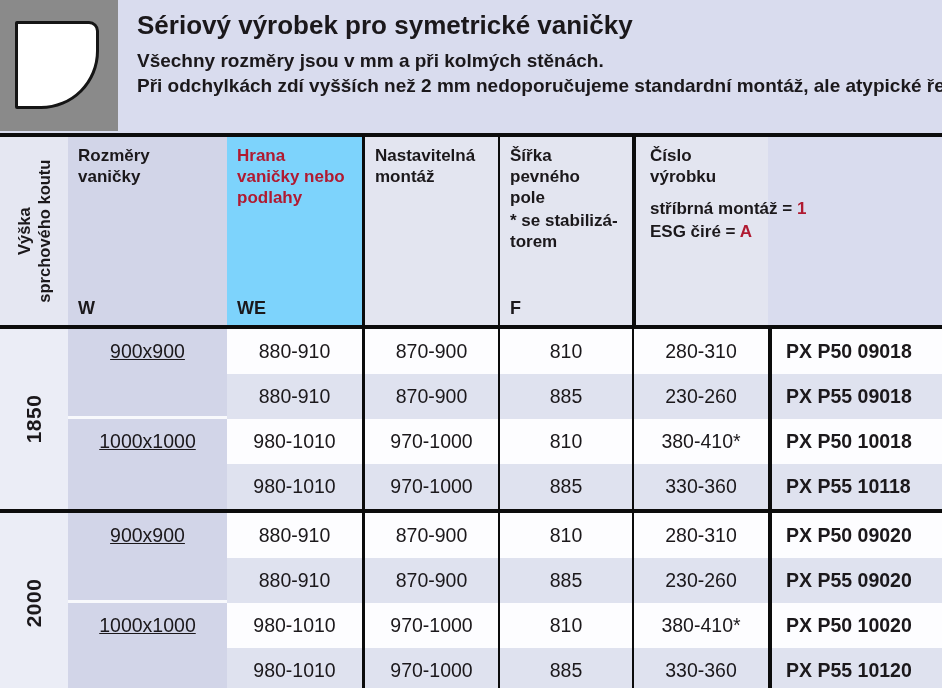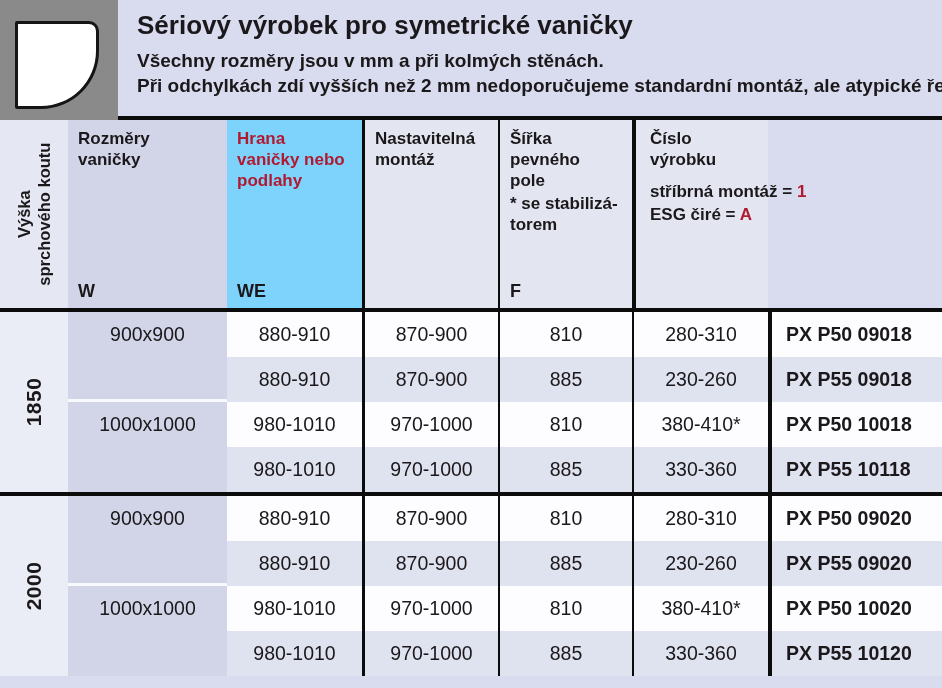--- a/index.html
+++ b/index.html
@@ -2,21 +2,21 @@
 <html><head>
 <meta charset="utf-8">
 <style>
   html,body { margin:0; padding:0; }
   body {
     width:942px; height:688px; overflow:hidden; position:relative;
     background:#d9dcee; font-family:"Liberation Sans", sans-serif;
     color:#1b181b;
   }
   
-  .header-band { position:relative; width:942px; height:116px; background:#d9dcee; }
+  .header-band { position:relative; width:942px; height:133px; background:#d9dcee; }
   .gray-box { position:absolute; left:0; top:0; width:118px; height:131px; background:#8a8a8a; }
   .tray-icon { position:absolute; left:15px; top:21px; width:78px; height:82px;
     background:#ffffff; border:3px solid #151515; border-radius:2px 10px 58px 2px; }
   .title-block { position:absolute; left:137px; top:10px; width:1000px; }
   .page-title { font-size:26px; font-weight:bold; margin:0 0 7px 0; white-space:nowrap; }
   .sub-line { font-size:19px; font-weight:bold; line-height:1.32; white-space:nowrap; }
   
   .hr-thick { width:1008px; height:4px; background:#0c0c0c; }
   
   .grid7 { display:grid; grid-template-columns:68px 159px 135px 136px 134px 136px 240px; width:1008px; }
@@ -38,21 +38,21 @@
   .wrap-we { display:block; max-width:108px; }
   .wrap-f { display:block; max-width:96px; }
   .th-note { margin-top:2px; max-width:118px; }
   .prod-notes { margin-top:11px; line-height:1.32; white-space:nowrap; }
   
   .block { grid-auto-rows:45px; font-size:19.5px; }
   .height-cell { grid-column:1; grid-row:1/5; background:#ebedf6;
     display:flex; align-items:center; justify-content:center; }
   .height-label { transform:rotate(-90deg); font-weight:bold; font-size:21px; letter-spacing:0.5px; white-space:nowrap; }
   .w-cell { grid-column:2; background:#d2d5e8; display:flex; justify-content:center; align-items:flex-start; }
-  .w-cell > span { height:45px; display:flex; align-items:center; }
+  .w-cell > span { height:45px; display:flex; align-items:center;text-decoration:underline; }
   .w-top { grid-row:1/3; border-bottom:3px solid #f8f9fc; }
   .w-bot { grid-row:3/5; }
   .cell { display:flex; align-items:center; justify-content:center; }
   .pcell { justify-content:flex-start; padding-left:14px; font-weight:bold; }
   .rw { background:#fdfdff; }  
   .ra { background:#dfe2ef; }  
 </style>
 </head>
 <body>
 

